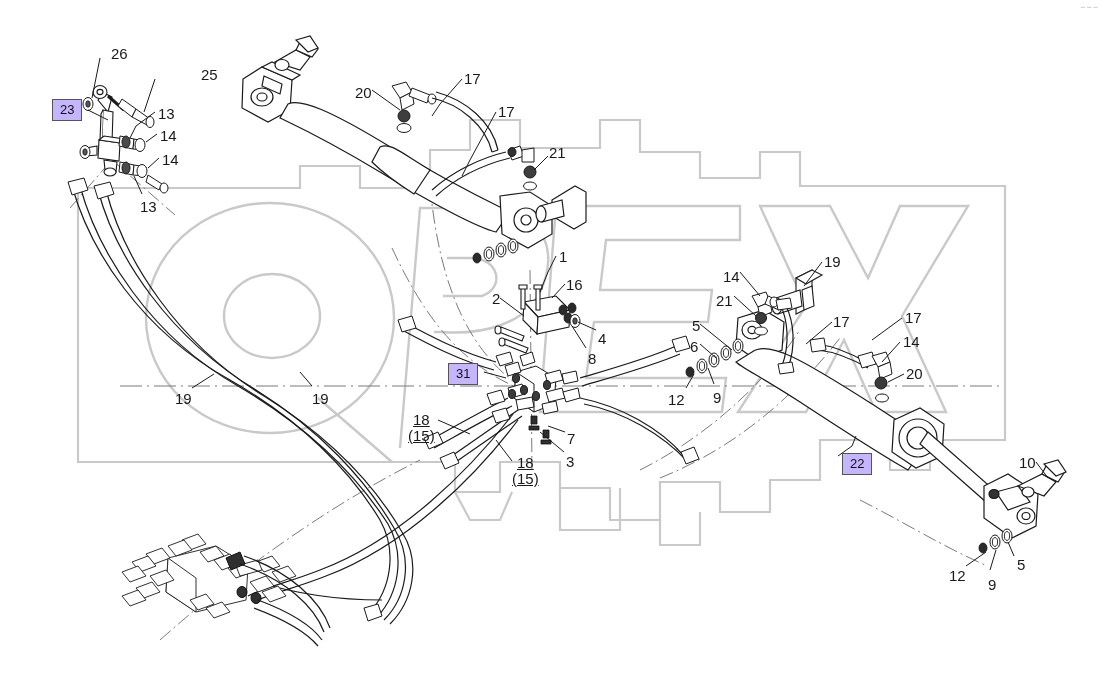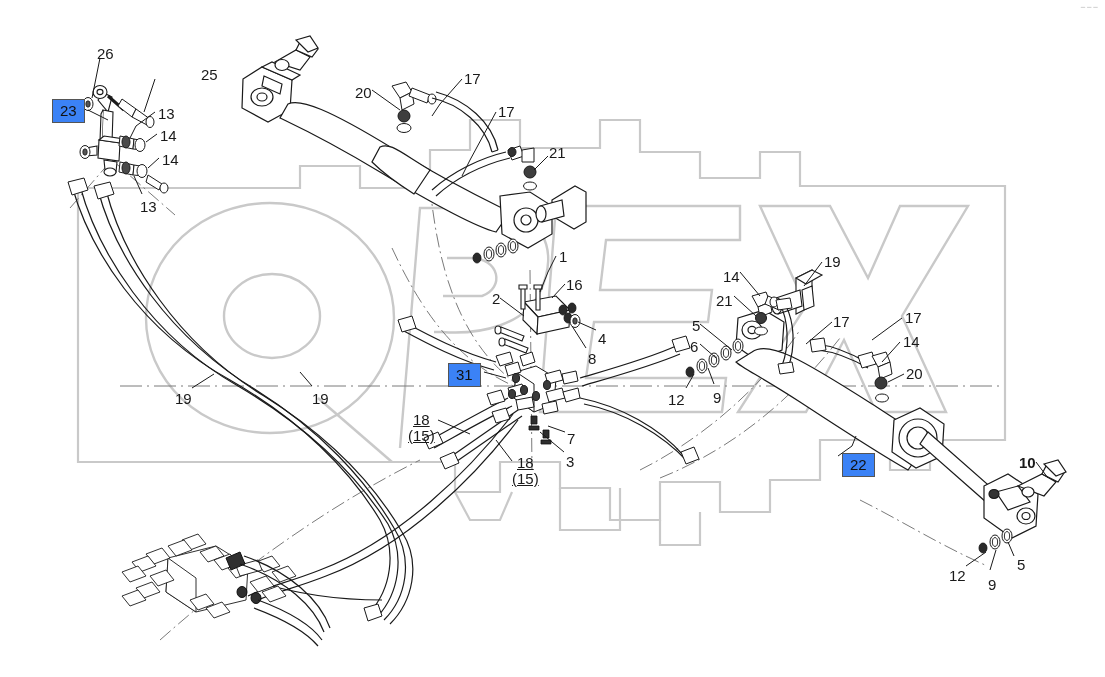--- a/index.html
+++ b/index.html
@@ -17,24 +17,24 @@
     font-family:"Liberation Sans",sans-serif;
     font-size:15px;
     color:#1a1a1a;
     white-space:nowrap;
     line-height:1.05;
     letter-spacing:0px;
   }
   .boxlbl{
     position:absolute;
     font-family:"Liberation Sans",sans-serif;
-    font-size:15px;
+    font-size:13px;
     color:#111;
     border:1px solid #555;
-    background:#3b82f6;
+    background:#c4b5fd;
     padding:3px 7px 4px 7px;
     line-height:1;
   }
   .twoline{text-align:center;text-decoration:underline;}
   .wm-corner{
     position:absolute;
     right:6px;top:2px;
     font-size:9px;color:#b9b9b9;
     letter-spacing:1px;
     font-family:"Liberation Sans",sans-serif;
@@ -557,21 +557,21 @@
 
       <path d="M 1014 556 L 1008 542"></path>
 
       <path d="M 990 570 L 996 550"></path>
 
       <path d="M 966 566 L 986 552"></path>
     </g>
 
   </svg>
 
-  <div class="lbl" style="left:97px;top:46px;">26</div>
+  <div class="lbl" style="left:111px;top:46px;">26</div>
   <div class="lbl" style="left:155px;top:67px;margin-left:46px;">25</div>
   <div class="lbl" style="left:158px;top:106px;">13</div>
   <div class="lbl" style="left:160px;top:128px;">14</div>
   <div class="lbl" style="left:162px;top:152px;">14</div>
   <div class="lbl" style="left:140px;top:199px;">13</div>
   <div class="lbl" style="left:355px;top:85px;">20</div>
   <div class="lbl" style="left:464px;top:71px;">17</div>
   <div class="lbl" style="left:498px;top:104px;">17</div>
   <div class="lbl" style="left:549px;top:145px;">21</div>
   <div class="lbl" style="left:559px;top:249px;">1</div>
@@ -587,21 +587,21 @@
   <div class="lbl" style="left:833px;top:314px;">17</div>
   <div class="lbl" style="left:905px;top:310px;">17</div>
   <div class="lbl" style="left:903px;top:334px;">14</div>
   <div class="lbl" style="left:906px;top:366px;">20</div>
   <div class="lbl" style="left:668px;top:392px;">12</div>
   <div class="lbl" style="left:713px;top:390px;">9</div>
   <div class="lbl" style="left:175px;top:391px;">19</div>
   <div class="lbl" style="left:312px;top:391px;">19</div>
   <div class="lbl" style="left:567px;top:431px;">7</div>
   <div class="lbl" style="left:566px;top:454px;">3</div>
-  <div class="lbl" style="left:1019px;top:455px;font-weight:bold;">10</div>
+  <div class="lbl" style="left:1019px;top:455px;">10</div>
   <div class="lbl" style="left:1017px;top:557px;">5</div>
   <div class="lbl" style="left:988px;top:577px;">9</div>
   <div class="lbl" style="left:949px;top:568px;">12</div>
 
   <div class="lbl twoline" style="left:408px;top:412px;">
     <span>18</span><br>
     <span>(15)</span>
   </div>
   <div class="lbl twoline" style="left:512px;top:455px;">
     <span>18</span><br>

